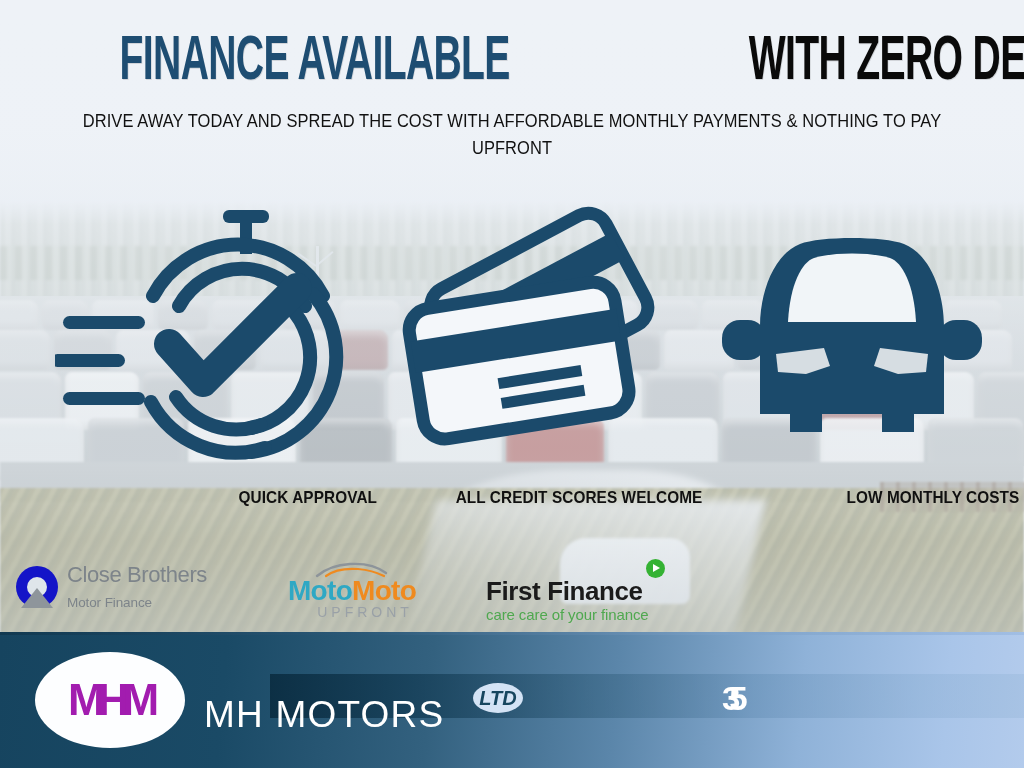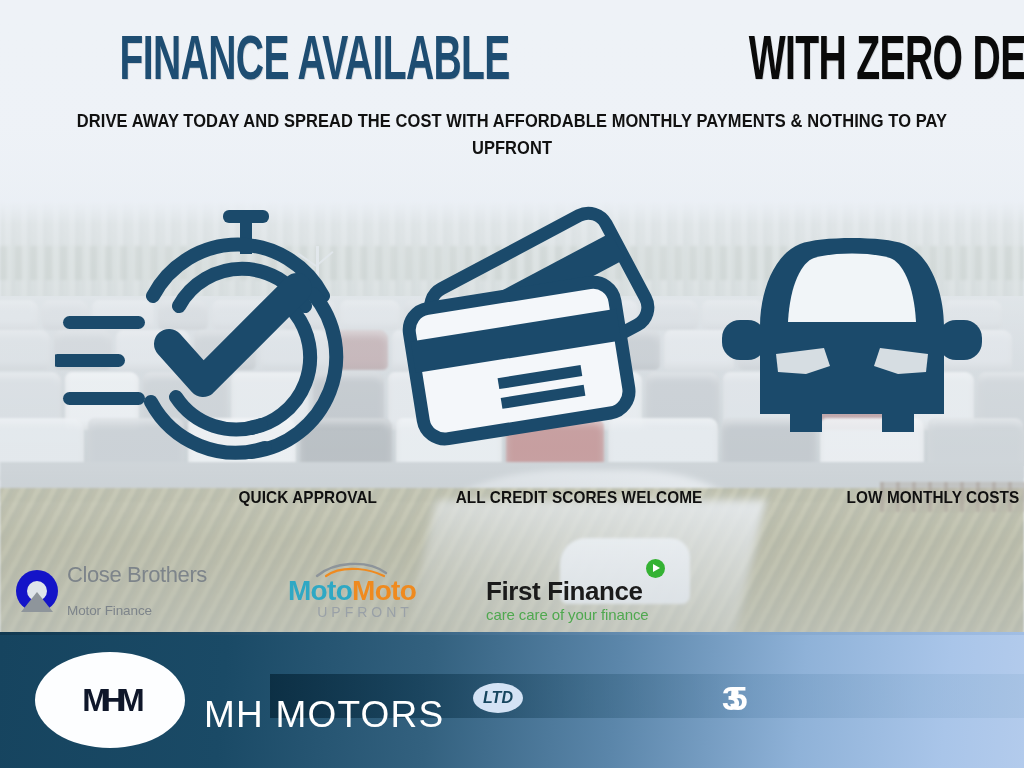--- a/index.html
+++ b/index.html
@@ -142,21 +142,21 @@
     text-shadow:1px 1px 0 rgba(0,0,0,.12);
   }
   .headline span { display:inline-block; transform:scaleX(.62); transform-origin:center; }
   .hl-wrap { display:inline-block; }
   .hl-blue { color:#1e4d72; }
   .hl-black { color:#0a0a0a; }
 
   .subhead {
     position:absolute; left:50%; top:108px; transform:translateX(-50%);
     width:990px; text-align:center;
-    color:#111; font-weight:bold;
+    color:#111; font-weight:normal;
     font-size:17.5px; line-height:27px;
     letter-spacing:.1px;
   }
   .subhead .sline { display:block; transform:scaleX(.94); }
 
   
   .features {
     position:absolute; left:0; top:196px; width:1024px; height:330px;
   }
   .feat { position:absolute; text-align:right; }
@@ -191,21 +191,21 @@
     position:absolute; left:11px; top:11px; width:20px; height:20px;
     border-radius:50%; background:#dfe5ea;
   }
   .cb-mtn {
     position:absolute; left:5px; top:22px; width:0; height:0;
     border-left:16px solid transparent; border-right:16px solid transparent;
     border-bottom:20px solid #8e959b;
   }
   .cb-txt { line-height:1; }
   .cb-t1 { font-size:22px; color:#7d848a; letter-spacing:-.4px; }
-  .cb-t2 { font-size:13.5px; color:#7d848a; margin-top:18px; letter-spacing:-.1px; }
+  .cb-t2 { font-size:13.5px; color:#7d848a; margin-top:10px; letter-spacing:-.1px; }
 
   
   .mn { left:288px; top:4px; text-align:center; }
   .mn-car { display:block; margin:0 0 -4px 26px; }
   .mn-word { font-size:28px; line-height:30px; font-weight:bold; letter-spacing:-.7px; }
   .mn-moto { color:#2fa8c4; }
   .mn-novo { color:#ef8a1f; }
   .mn-fin {
     font-size:14px; color:#9aa1a7; letter-spacing:4px;
     margin-top:-2px; margin-left:26px;
@@ -238,37 +238,37 @@
   .footer-band {
     position:absolute; left:270px; top:42px; width:754px; height:44px;
     background:linear-gradient(90deg, rgba(9,42,62,.85) 0%, rgba(16,56,80,.72) 18%, rgba(44,89,118,.5) 42%, rgba(96,139,178,.42) 64%, rgba(140,175,212,.45) 86%, rgba(155,186,220,.48) 100%);
   }
   .mhm-oval {
     position:absolute; left:35px; top:20px; width:150px; height:96px;
     background:#fdfeff; border-radius:50%;
     display:flex; align-items:center; justify-content:center;
   }
   .mhm-text {
-    font-size:32px; font-weight:bold; color:#0f172a;
+    font-size:44px; font-weight:bold; color:#a21caf;
     letter-spacing:-7px; line-height:44px;
   }
   .mh-motors {
     position:absolute; left:204px; top:64px;
     font-size:37px; color:#ffffff; line-height:37px;
     letter-spacing:1.2px; font-weight:normal;
     white-space:nowrap;
   }
   .ltd-badge {
     position:absolute; left:473px; top:51px;
     width:50px; height:30px; border-radius:50%;
     background:#d4e3f5;
     display:flex; align-items:center; justify-content:center;
   }
   .ltd-badge span {
-    font-size:16px; font-weight:bold; font-style:italic;
+    font-size:20px; font-weight:bold; font-style:italic;
     color:#17465f; letter-spacing:0;
   }
   .years {
     position:absolute; left:722px; top:52px;
     display:flex; align-items:center; white-space:nowrap;
   }
   .years-num {
     position:relative; font-size:33px; font-weight:bold; color:#ffffff;
     line-height:30px; letter-spacing:-11px; margin-right:6px;
   }

